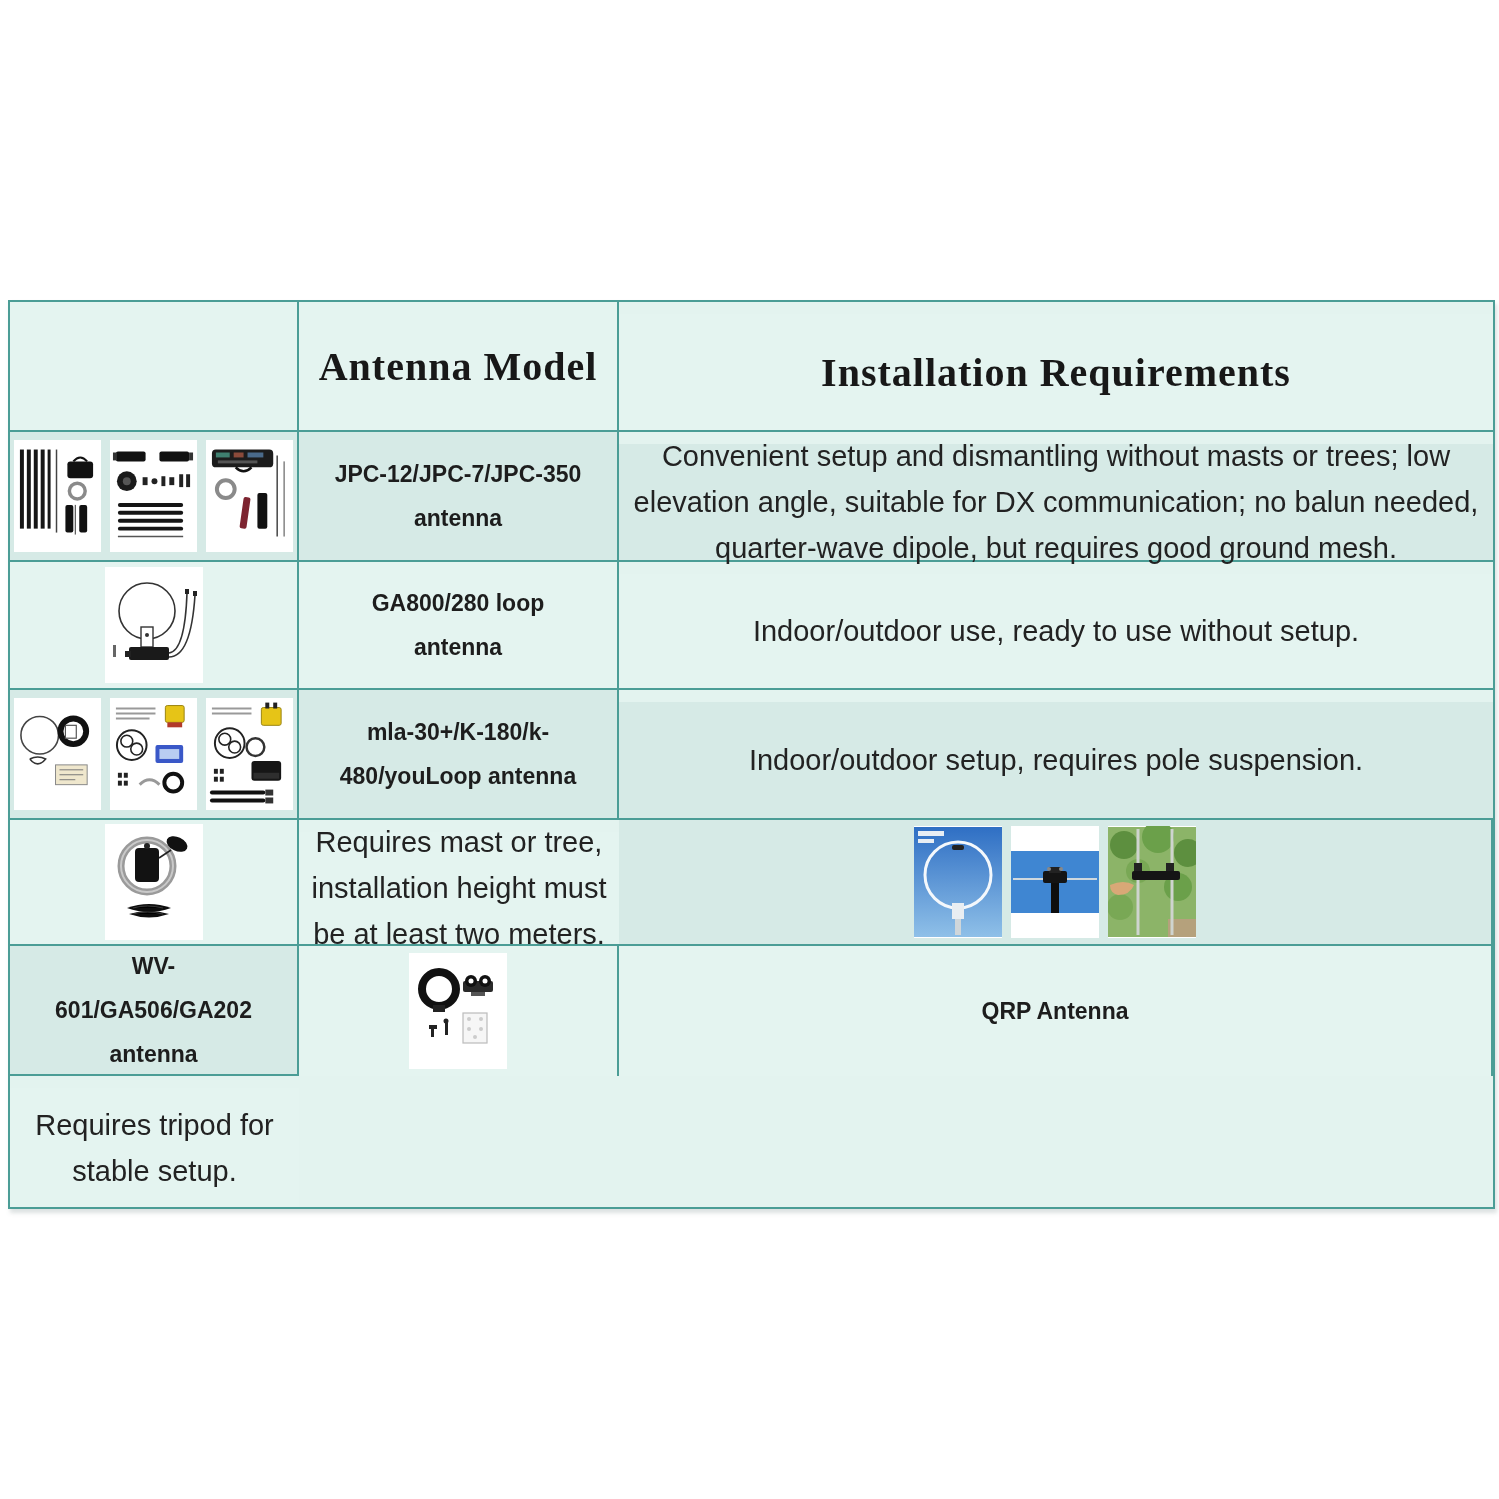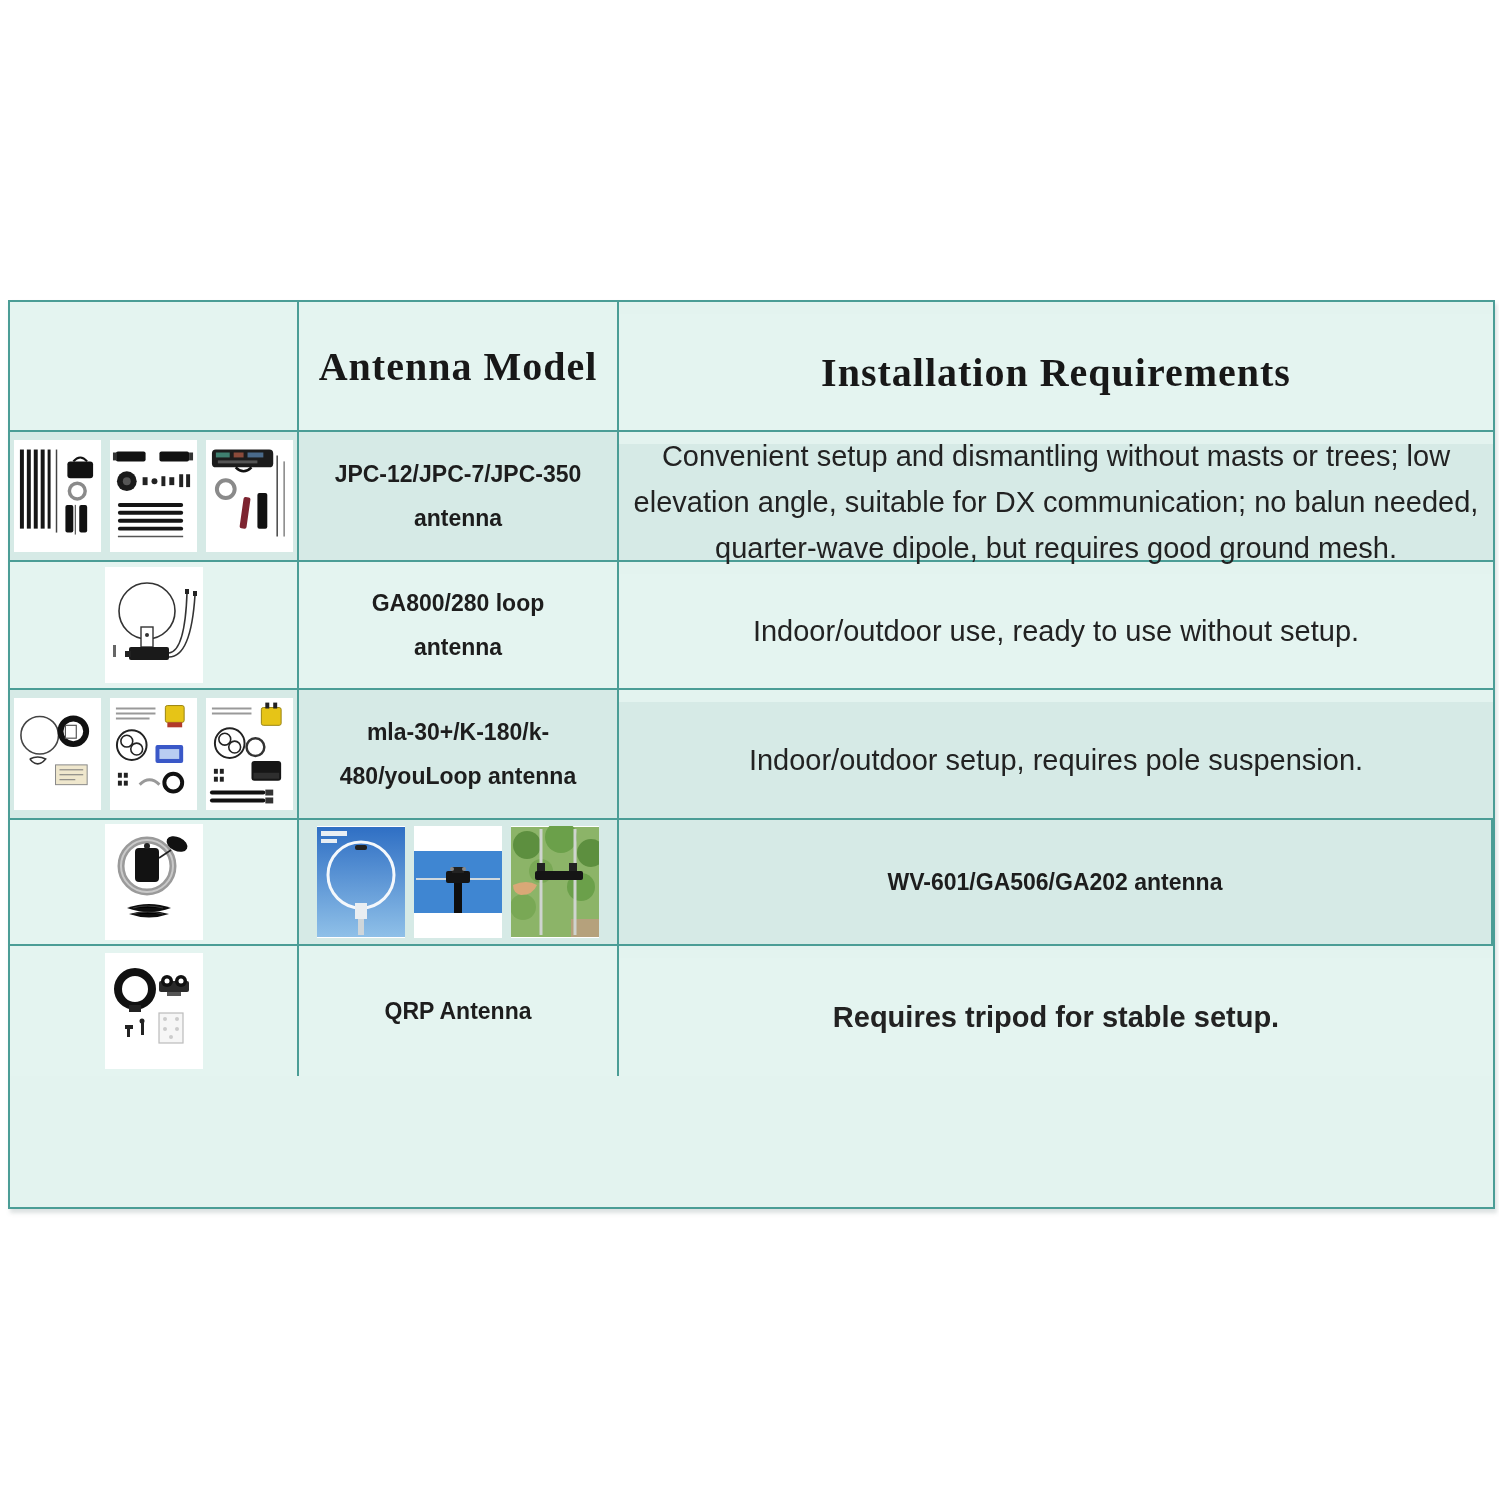--- a/index.html
+++ b/index.html
@@ -226,20 +226,21 @@
       <ellipse cx="72" cy="20" rx="11" ry="7" fill="#111" transform="rotate(25 72 20)"></ellipse>
       <line x1="54" y1="34" x2="66" y2="26" stroke="#222" stroke-width="1.6"></line>
       <path d="M22 84 q22 -8 44 0 q-22 8 -44 0" fill="#0d0d0d"></path>
       <path d="M24 90 q20 -6 40 0 q-20 7 -40 0" fill="#0d0d0d"></path>
       <g stroke="#3a3a3a" stroke-width="1">
           <path d="M28 84 q14 -4 30 0"></path>
           <path d="M28 90 q14 -4 30 0"></path>
         </g>
     </svg>
   </div>
+  <div class="cell bg-light req-cell last-col">Requires mast or tree, installation height must be at least two meters.</div>
 
   <div class="cell bg-dark img-cell">
     <svg class="thumb thumb-3" viewBox="0 0 88 110">
       <defs>
         <linearGradient id="sky1" x1="0" y1="0" x2="0" y2="1">
           <stop offset="0" stop-color="#2f6fc4"></stop>
             <stop offset="1" stop-color="#8fc0e8"></stop>
         </linearGradient>
       </defs>
       <rect x="0" y="0" width="88" height="110" fill="url(#sky1)"></rect>
@@ -302,15 +303,15 @@
       <g fill="#ccc">
           <circle cx="60" cy="66" r="2"></circle>
           <circle cx="72" cy="66" r="2"></circle>
           <circle cx="60" cy="76" r="2"></circle>
           <circle cx="72" cy="76" r="2"></circle>
           <circle cx="66" cy="84" r="2"></circle>
         </g>
     </svg>
   </div>
   <div class="cell bg-light model-cell row-last" style="border-bottom:none;">QRP Antenna</div>
-  <div class="cell bg-light req-cell last-col row-last" style="border-bottom:none;font-weight:bold;">Requires tripod for stable setup.</div>
+  <div class="cell bg-light req-cell last-col row-last" style="border-bottom:none;">Requires tripod for stable setup.</div>
 
 </div>
 
 </body></html>

